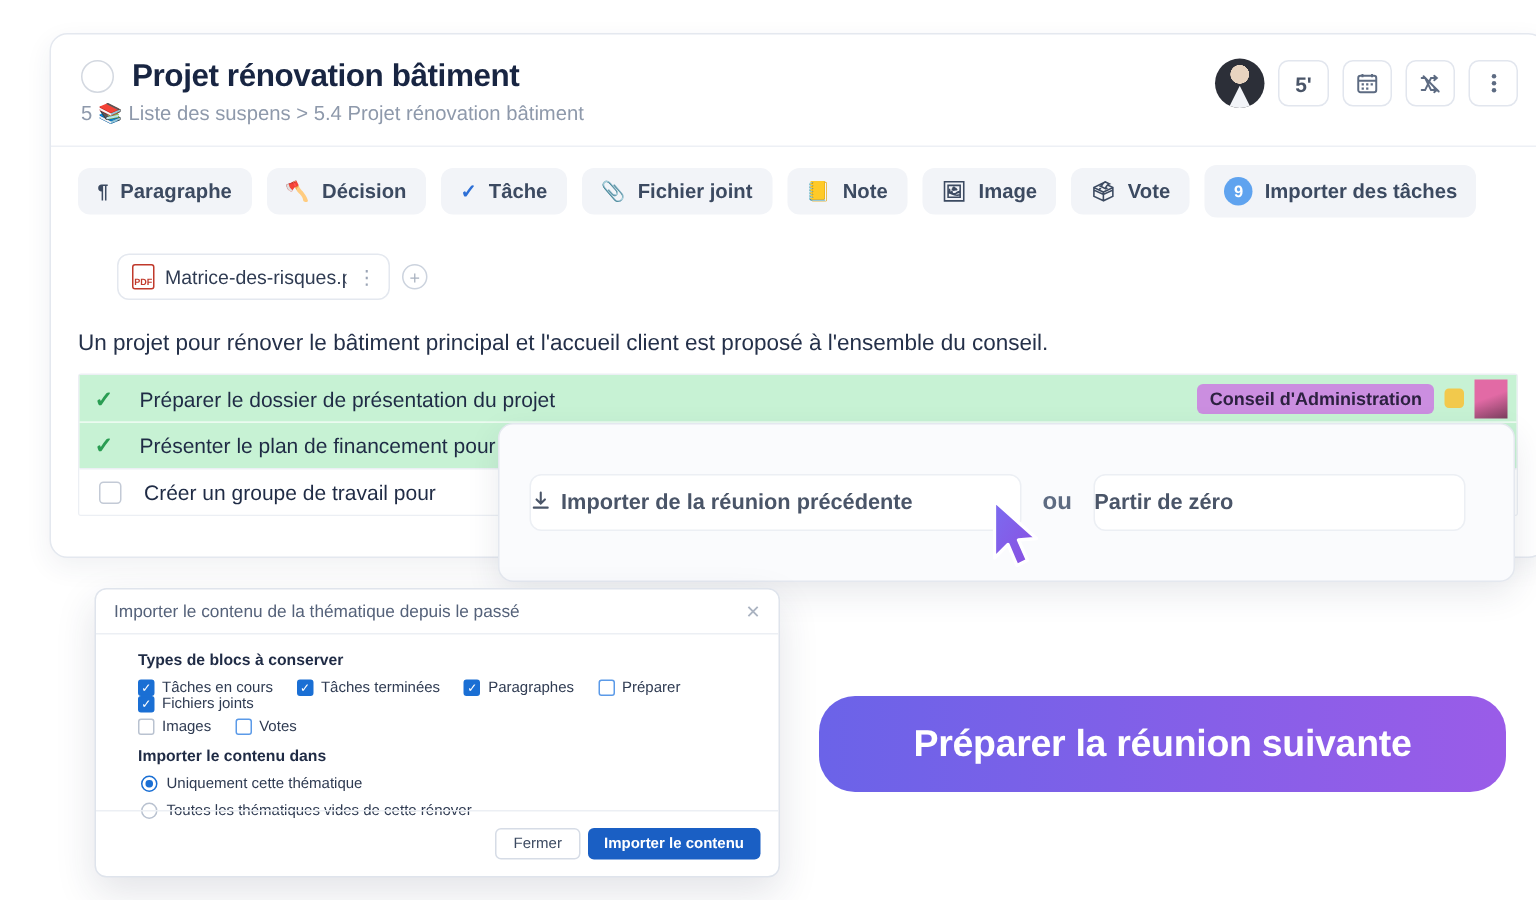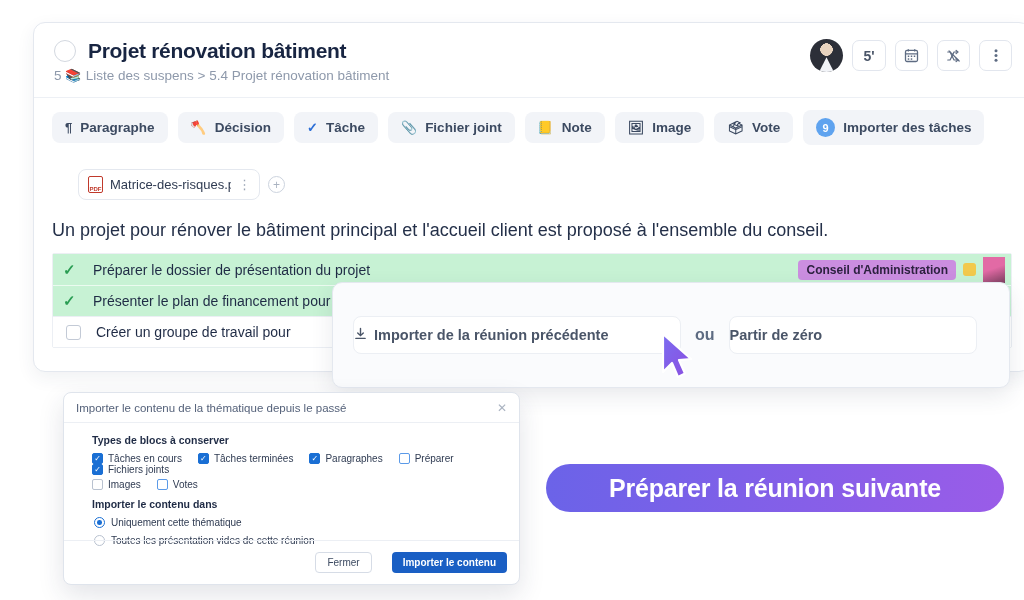--- a/index.html
+++ b/index.html
@@ -96,21 +96,21 @@
     line-height: 1;
   }
   .dots-v { color: #9aa4b5; font-size: 13px; letter-spacing: 0; }
   .plus-circ {
     width: 17px; height: 17px; border-radius: 50%;
     border: 1.3px solid #ccd3de; color: #aab3c1; font-size: 12px;
     display: flex; align-items: center; justify-content: center; line-height: 1;
   }
 
   .para-text {
-    margin: 18px 0 0 0; font-size: 18px; color: #243049; line-height: 1.4;
+    margin: 18px 0 0 0; font-size: 15px; color: #243049; line-height: 1.4;
   }
 
   .task-list { margin-top: 10px; border: 1px solid #eceff4; border-radius: 2px; }
   .task-row {
     display: flex; align-items: center; height: 31px;
     padding: 0 6px 0 10px; position: relative;
   }
   .task-row.done { background: #c7f2d4; }
   .task-row + .task-row { border-top: 1px solid rgba(255,255,255,0.65); }
   .task-row.todo { background: #fff; border-top: 1px solid #eceff4; }
@@ -188,30 +188,30 @@
     background: #fff; flex: none; position: relative;
   }
   .rd.on { border-color: #1a6fd4; }
   .rd.on::after {
     content: ""; position: absolute; left: 2.2px; top: 2.2px;
     width: 4.6px; height: 4.6px; border-radius: 50%; background: #1a6fd4;
   }
   .modal-foot {
     position: absolute; left: 0; right: 0; bottom: 0; height: 44px;
     border-top: 1px solid #eceff4; display: flex; align-items: center;
-    justify-content: flex-end; gap: 20px; padding: 0 12px;
+    justify-content: flex-end; gap: 5px; padding: 0 12px;
   }
   .mf-btn { height: 21px; border-radius: 4px; font-size: 10px; display: flex; align-items: center; justify-content: center; padding: 0 11px; }
   .mf-btn.ghost { border: 1px solid #d6dce6; color: #3c4a61; background: #fff; }
   .mf-btn.primary { background: #1a5fc4; color: #fff; font-weight: 600; }
 
   
   .cta {
     position: absolute; left: 546px; top: 464px;
-    width: 458px; height: 48px; border-radius: 24px;
+    width: 458px; height: 64px; border-radius: 24px;
     background: linear-gradient(90deg, #6b63e8 0%, #9a5ce8 100%);
     display: flex; align-items: center; justify-content: center;
     color: #fff; font-size: 25px; font-weight: 600; letter-spacing: -0.2px;
   }
 </style>
 </head>
 <body>
 
 <div id="stage">
 
@@ -415,21 +415,21 @@
       </div>
 
       <div class="grp-title" style="margin-top:8px;">Importer le contenu dans</div>
 
       <label class="rd-line">
         <span class="rd on"></span>
         <span>Uniquement cette thématique</span>
       </label>
       <label class="rd-line">
         <span class="rd"></span>
-        <span>Toutes les présentation vides de cette réunion</span>
+        <span>Toutes les thématiques vides de cette rénover</span>
       </label>
     </div>
 
     <div class="modal-foot">
       <div class="mf-btn ghost">Fermer</div>
       <div class="mf-btn primary">Importer le contenu</div>
     </div>
   </div>
 
   <div class="cta">Préparer la réunion suivante</div>

